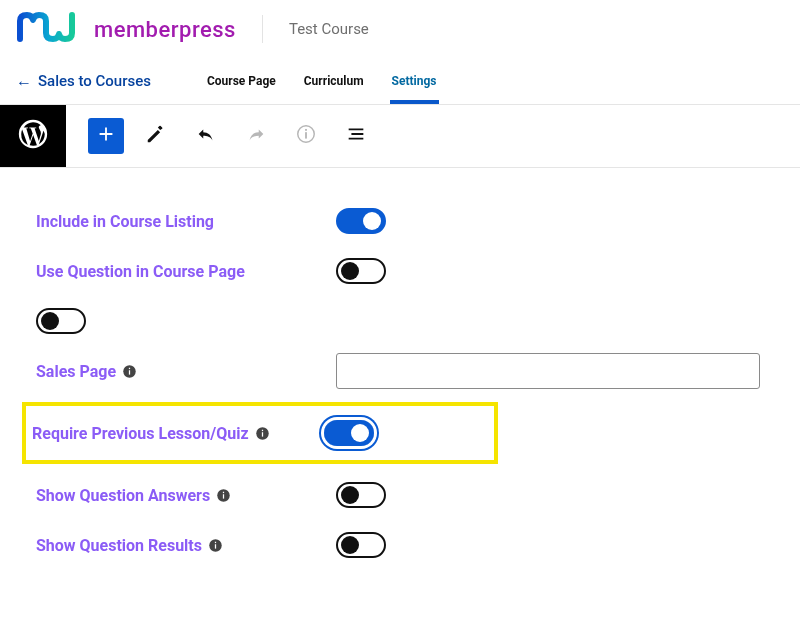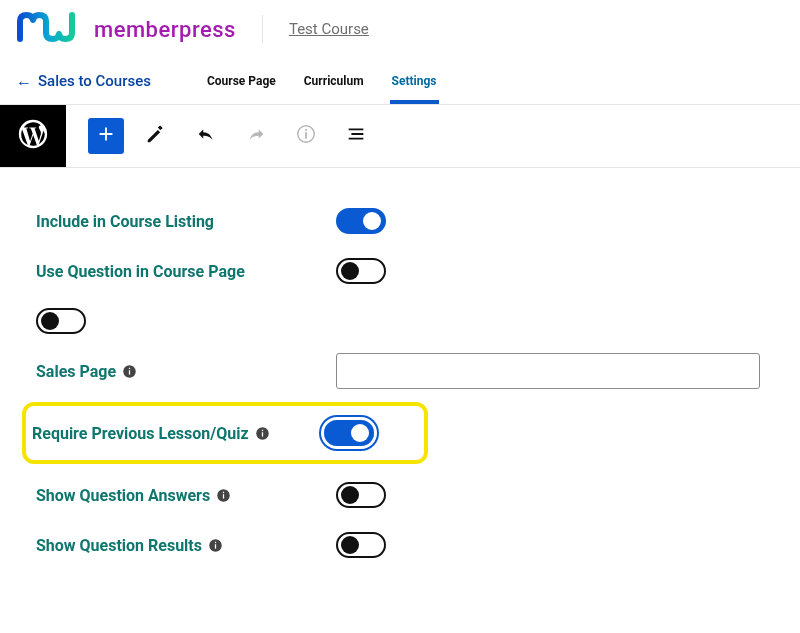--- a/index.html
+++ b/index.html
@@ -4,21 +4,21 @@
 <style>
   * { box-sizing: border-box; }
   html, body { margin: 0; padding: 0; font-family: -apple-system, BlinkMacSystemFont, "Segoe UI", Roboto, Arial, sans-serif; color: #1e1e1e; background: #fff; }
   body { width: 800px; height: 633px; overflow: hidden; }
 
   
   .brandbar { display: flex; align-items: center; gap: 22px; padding: 12px 12px 10px 16px; }
   .brand-logo { display: flex; align-items: center; gap: 6px; }
   .brand-name { font-size: 22px; font-weight: 500; letter-spacing: .5px; color: #a21caf; }
   .brand-sep { width: 1px; height: 28px; background: #e3e3e3; margin: 0 4px; }
-  .course-name { font-size: 15px; color: #6f6f6f; text-decoration: underline; }
+  .course-name { font-size: 15px; color: #6f6f6f; }
 
   
   .navrow { display: flex; align-items: flex-end; padding: 6px 16px 0 16px; border-bottom: 1px solid #e5e5e5; }
   .back-link { display: inline-flex; align-items: center; gap: 6px; color: #06429e; font-size: 15px; font-weight: 500; text-decoration: none; padding: 10px 0 14px 0; }
   .back-arrow { font-size: 16px; line-height: 1; }
   .tabs { display: flex; gap: 24px; margin-left: 54px; }
   .tab { font-size: 12px; font-weight: 700; color: #111; padding: 10px 2px 12px 2px; border-bottom: 4px solid transparent; cursor: pointer; }
   .tab.active { color: #0369a1; border-bottom-color: #0a58ca; text-align: center; }
 
   
@@ -26,24 +26,24 @@
   .wp-square { width: 66px; height: 62px; background: #000; display: flex; align-items: center; justify-content: center; }
   .toolbar { display: flex; align-items: center; gap: 14px; padding: 0 22px; }
   .tbtn { width: 36px; height: 36px; display: inline-flex; align-items: center; justify-content: center; border-radius: 3px; cursor: pointer; color: #111; }
   .tbtn svg { pointer-events: none; }
   .tbtn.primary { background: #0a5bd3; color: #fff; }
   .tbtn.disabled { color: #b7b7b7; cursor: default; }
 
   
   .settings { padding: 28px 16px 20px 36px; }
   .row { display: flex; align-items: center; min-height: 50px; }
-  .label-cell { width: 300px; font-size: 16px; font-weight: 700; color: #0f766e; display: flex; align-items: center; gap: 6px; }
+  .label-cell { width: 300px; font-size: 16px; font-weight: 700; color: #8b5cf6; display: flex; align-items: center; gap: 6px; }
   .info-icon svg { display: block; }
   .control-cell { display: flex; align-items: center; }
-  .highlight-box { border: 4px solid #f5e400; border-radius: 12px; padding: 8px 6px; margin: 6px 0 6px -14px; width: 406px; text-align: right; }
+  .highlight-box { border: 4px solid #f5e400; border-radius: 0; padding: 8px 6px; margin: 6px 0 6px -14px; width: 476px; text-align: right; }
 
   
   .toggle { position: relative; width: 50px; height: 26px; border-radius: 14px; cursor: pointer; display: inline-block; }
   .toggle .track { position: absolute; inset: 0; border-radius: 14px; background: #fff; border: 2px solid #111; }
   .toggle .knob  { position: absolute; top: 4px; width: 18px; height: 18px; border-radius: 50%; background: #111; transition: left .1s; }
   .toggle.off .knob { left: 5px; }
   .toggle.on .track { background: #0a5bd3; border-color: #0a5bd3; }
   .toggle.on .knob  { background: #fff; right: 5px; left: auto; }
   .toggle.on.ring { box-shadow: 0 0 0 3px #fff, 0 0 0 5px #0a5bd3; border-radius: 16px; }
 

